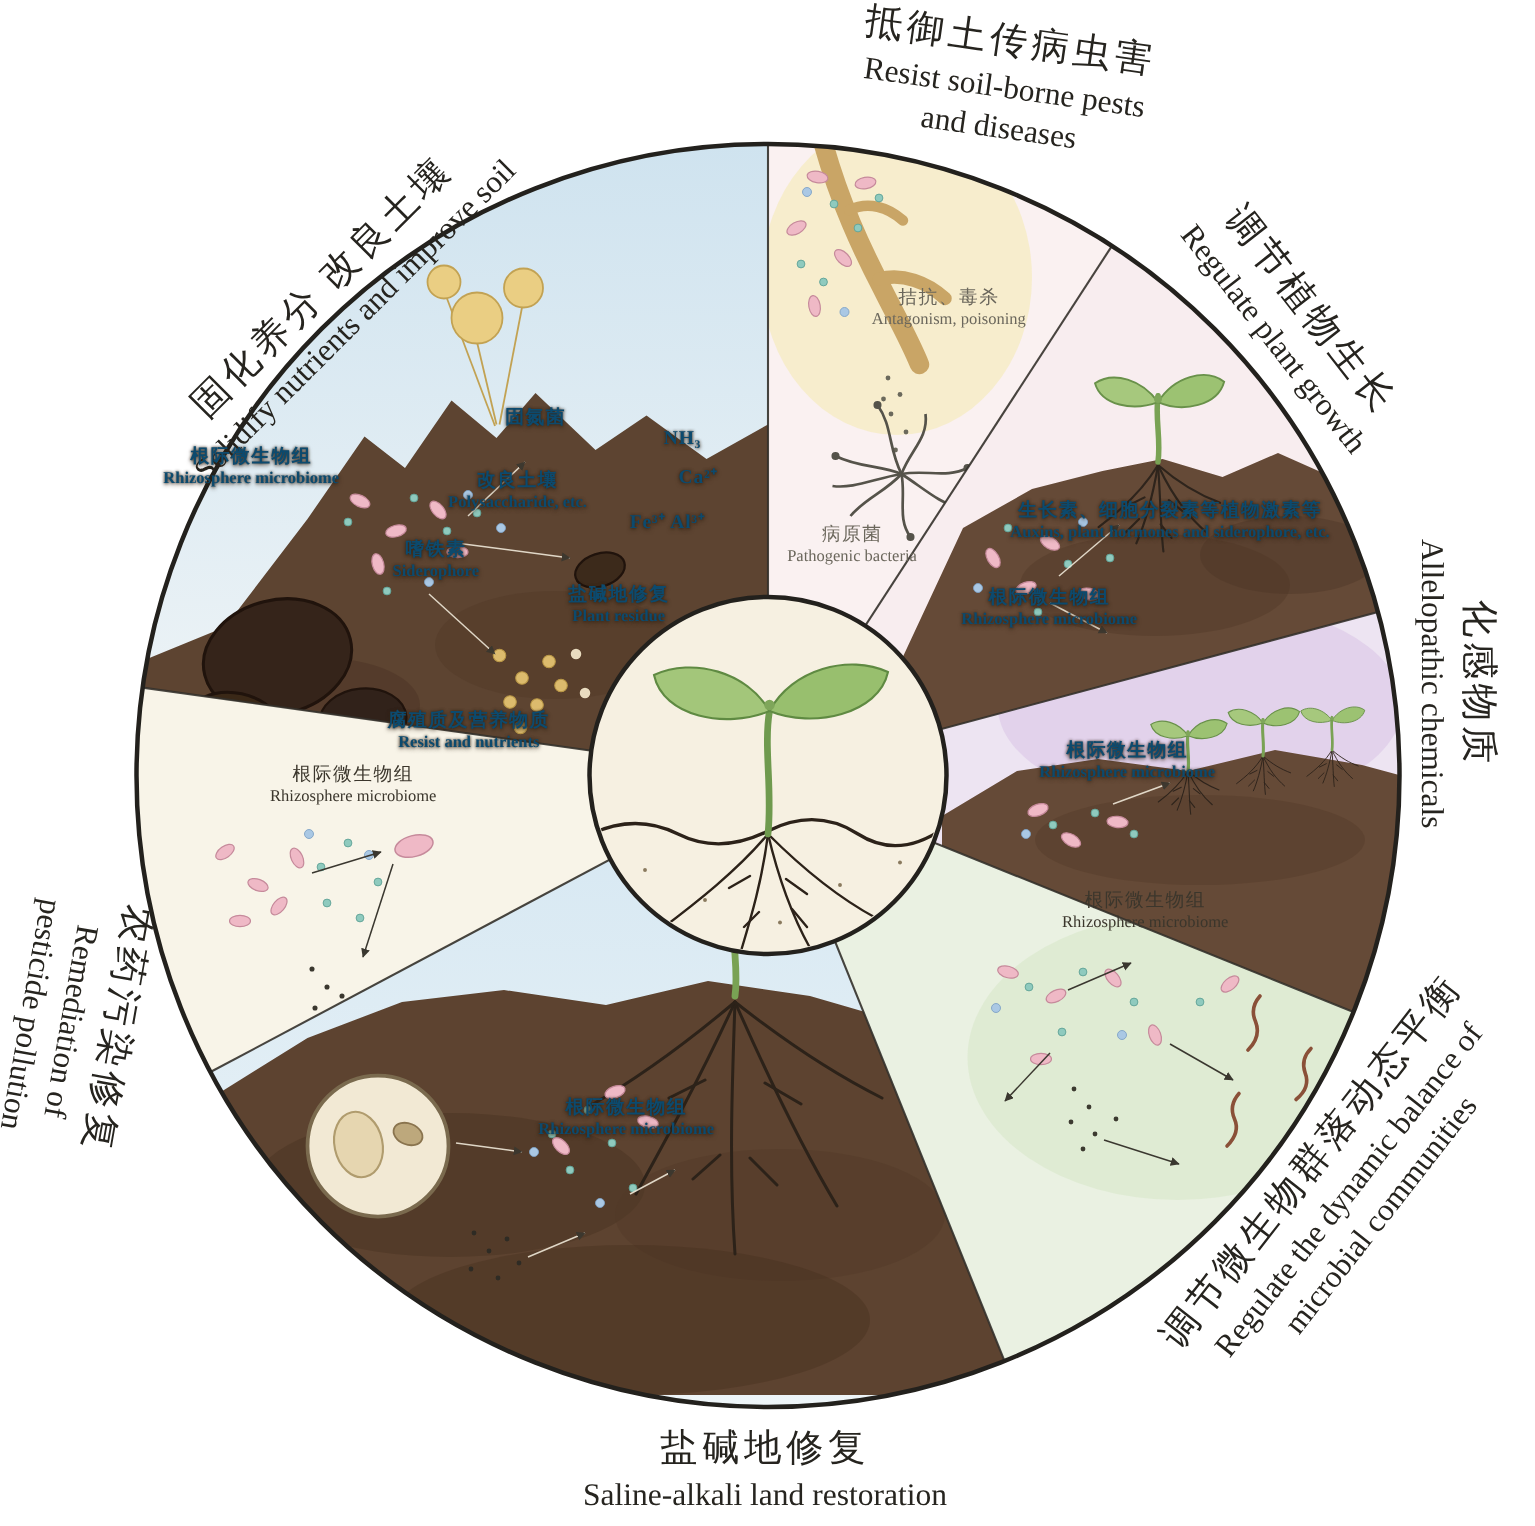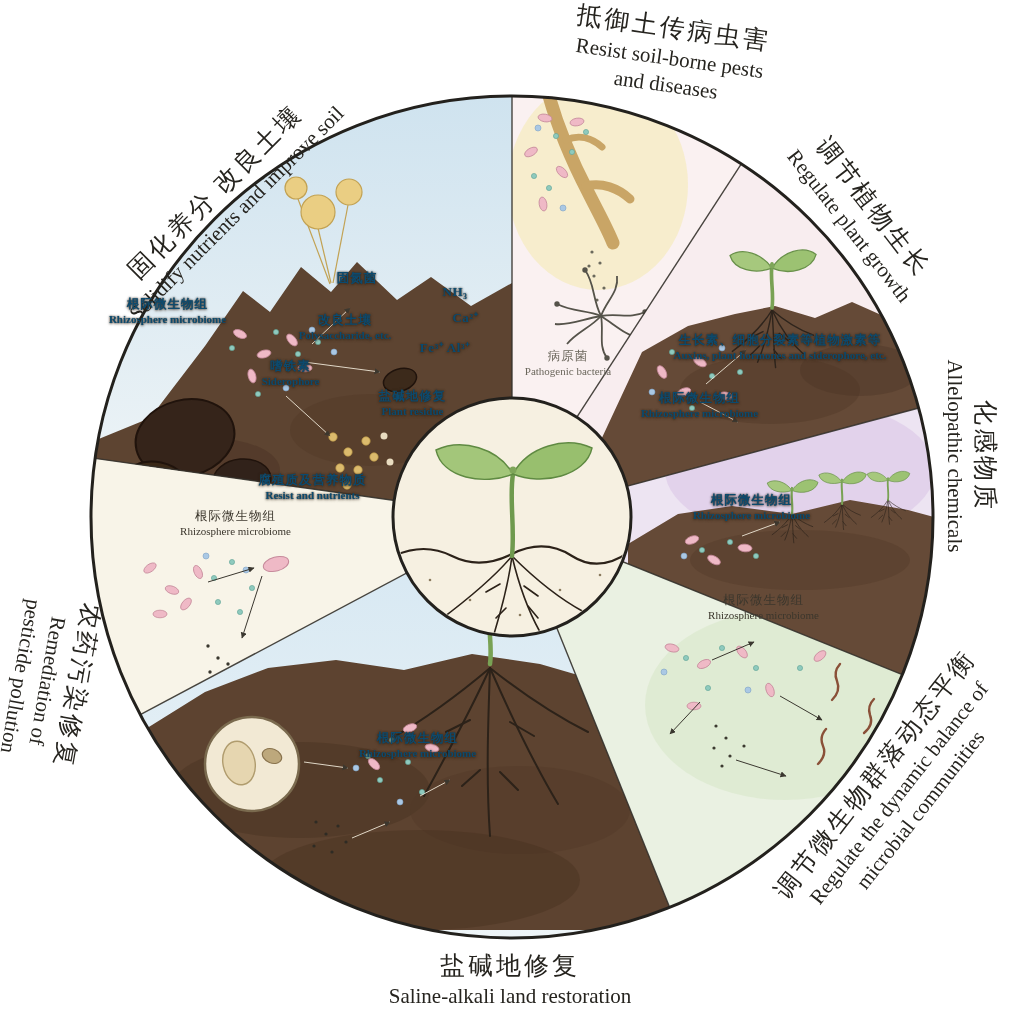--- a/index.html
+++ b/index.html
@@ -461,20 +461,24 @@
 <div class="ilbl w" style="left:355px;top:388px;width:115px;">
   <div class="zh">盐碱地修复</div>
   <div class="en">Plant residue</div>
 </div>
 
 <div class="ilbl w" style="left:215px;top:472px;width:195px;">
   <div class="zh">腐殖质及营养物质</div>
   <div class="en">Resist and nutrients</div>
 </div>
 
+<div class="ilbl g" style="left:550px;top:190px;width:165px;">
+  <div class="zh">拮抗、毒杀</div>
+  <div class="en">Antagonism, poisoning</div>
+</div>
 
 <div class="ilbl g" style="left:488px;top:348px;width:160px;">
   <div class="zh">病原菌</div>
   <div class="en">Pathogenic bacteria</div>
 </div>
 
 <div class="ilbl w" style="left:645px;top:332px;width:270px;">
   <div class="zh">生长素、细胞分裂素等植物激素等</div>
   <div class="en">Auxins, plant hormones and siderophore, etc.</div>
 </div>

